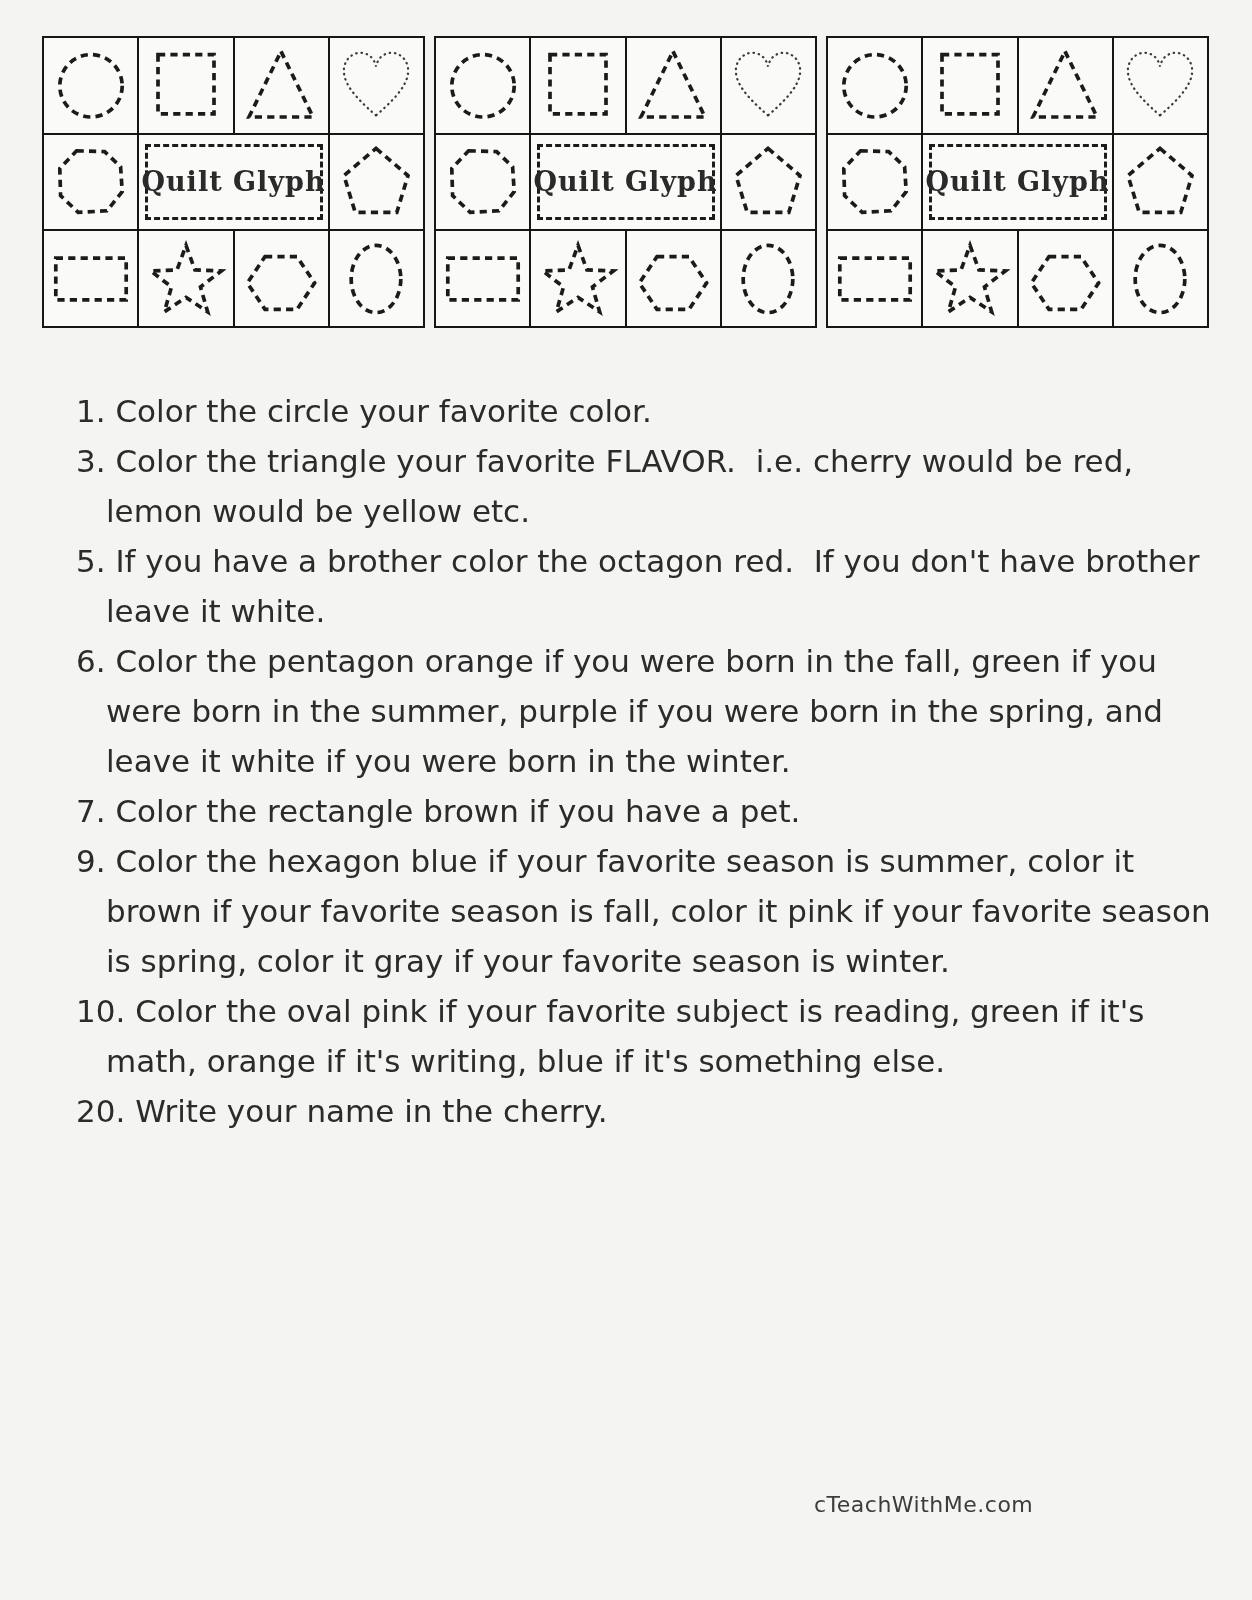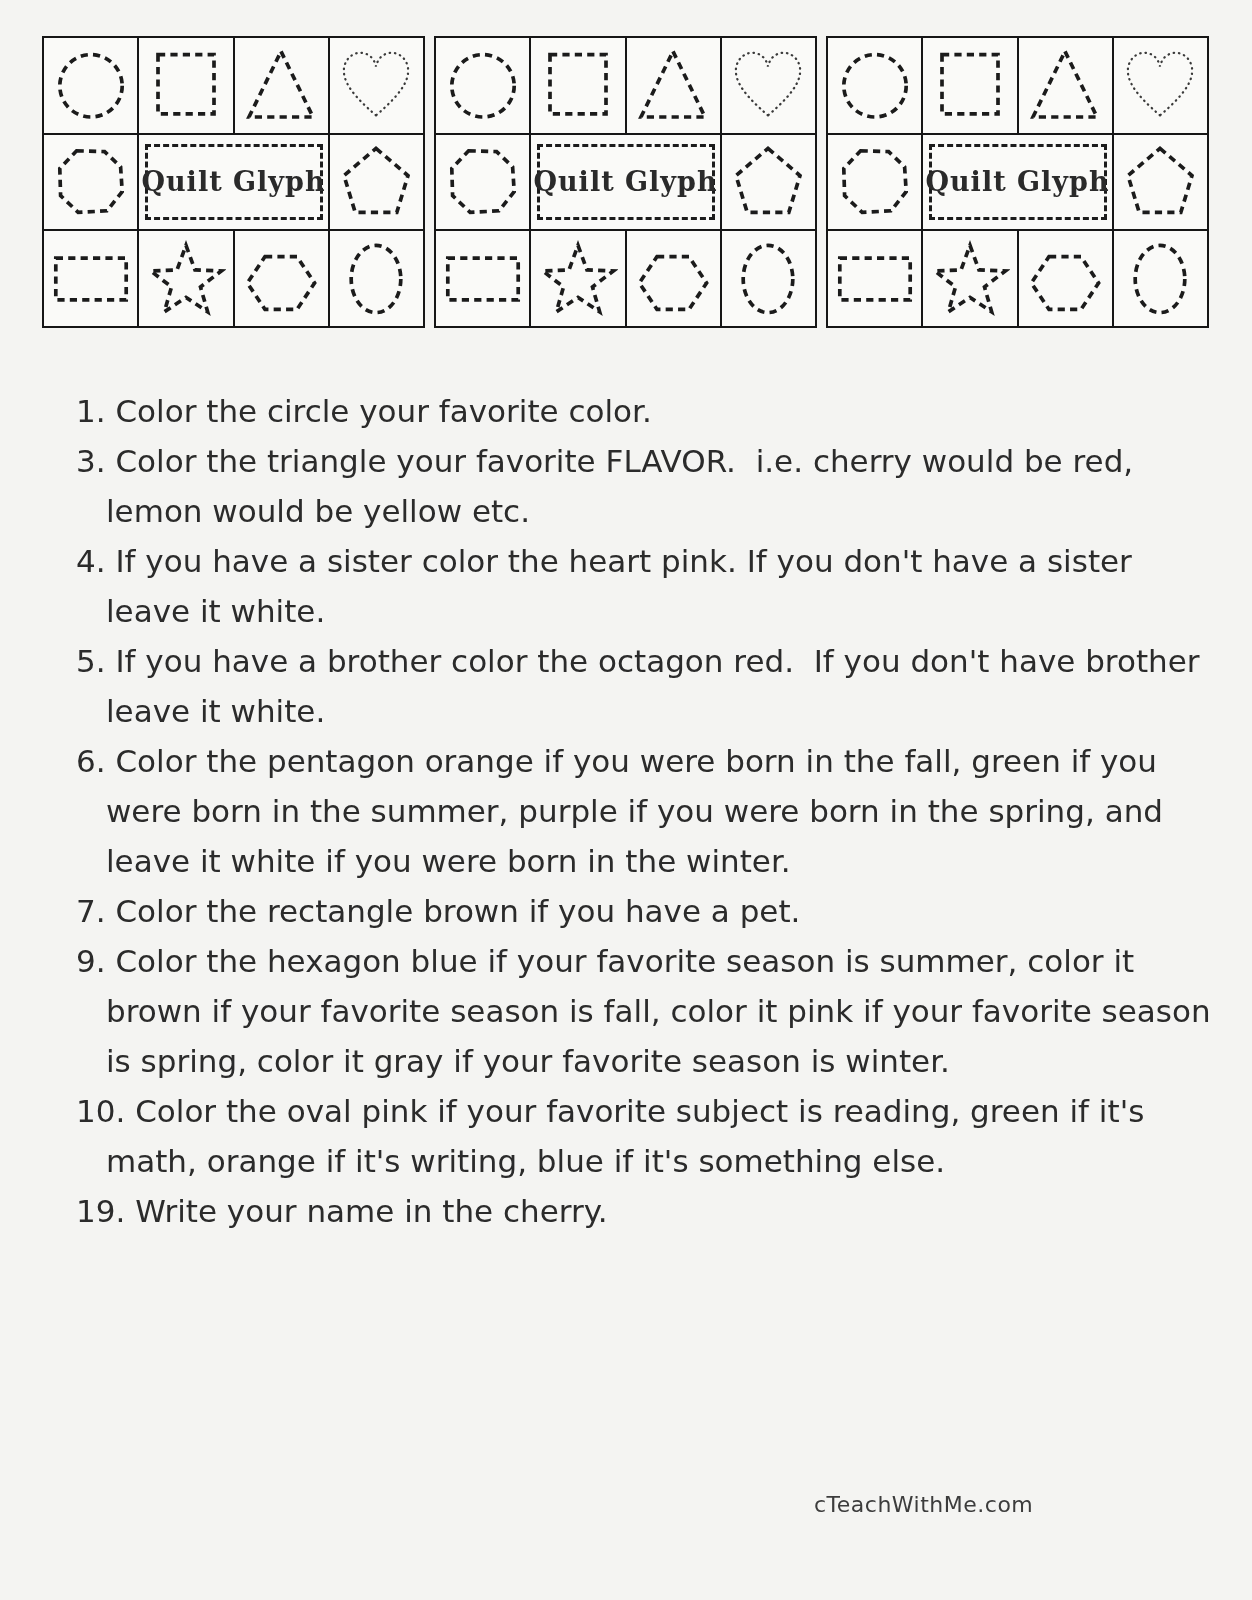--- a/index.html
+++ b/index.html
@@ -274,24 +274,23 @@
             <use class="dash" href="#sh-oval"></use>
           </svg>
         </div>
     </div>
 
   </div>
 
   <ol class="instructions">
     <li><span class="num">1.</span> <span class="txt">Color the circle your favorite color.</span></li>
     <li><span class="num">3.</span> <span class="txt">Color the triangle your favorite FLAVOR.  i.e. cherry would be red, lemon would be yellow etc.</span></li>
-    <li><span class="num">4.</span> <span class="txt">If you have a sister color the heart pink. If you don't have a sister leave it white.</span></li>
     <li><span class="num">5.</span> <span class="txt">If you have a brother color the octagon red.  If you don't have brother leave it white.</span></li>
     <li><span class="num">6.</span> <span class="txt">Color the pentagon orange if you were born in the fall, green if you were born in the summer, purple if you were born in the spring, and leave it white if you were born in the winter.</span></li>
     <li><span class="num">7.</span> <span class="txt">Color the rectangle brown if you have a pet.</span></li>
     <li><span class="num">9.</span> <span class="txt">Color the hexagon blue if your favorite season is summer, color it brown if your favorite season is fall, color it pink if your favorite season is spring, color it gray if your favorite season is winter.</span></li>
     <li><span class="num">10.</span> <span class="txt">Color the oval pink if your favorite subject is reading, green if it's math, orange if it's writing, blue if it's something else.</span></li>
-    <li><span class="num">19.</span> <span class="txt">Write your name in the cherry.</span></li>
+    <li><span class="num">20.</span> <span class="txt">Write your name in the cherry.</span></li>
   </ol>
 
   <div class="footer">cTeachWithMe.com</div>
 
 </div>
 
 </body></html>

